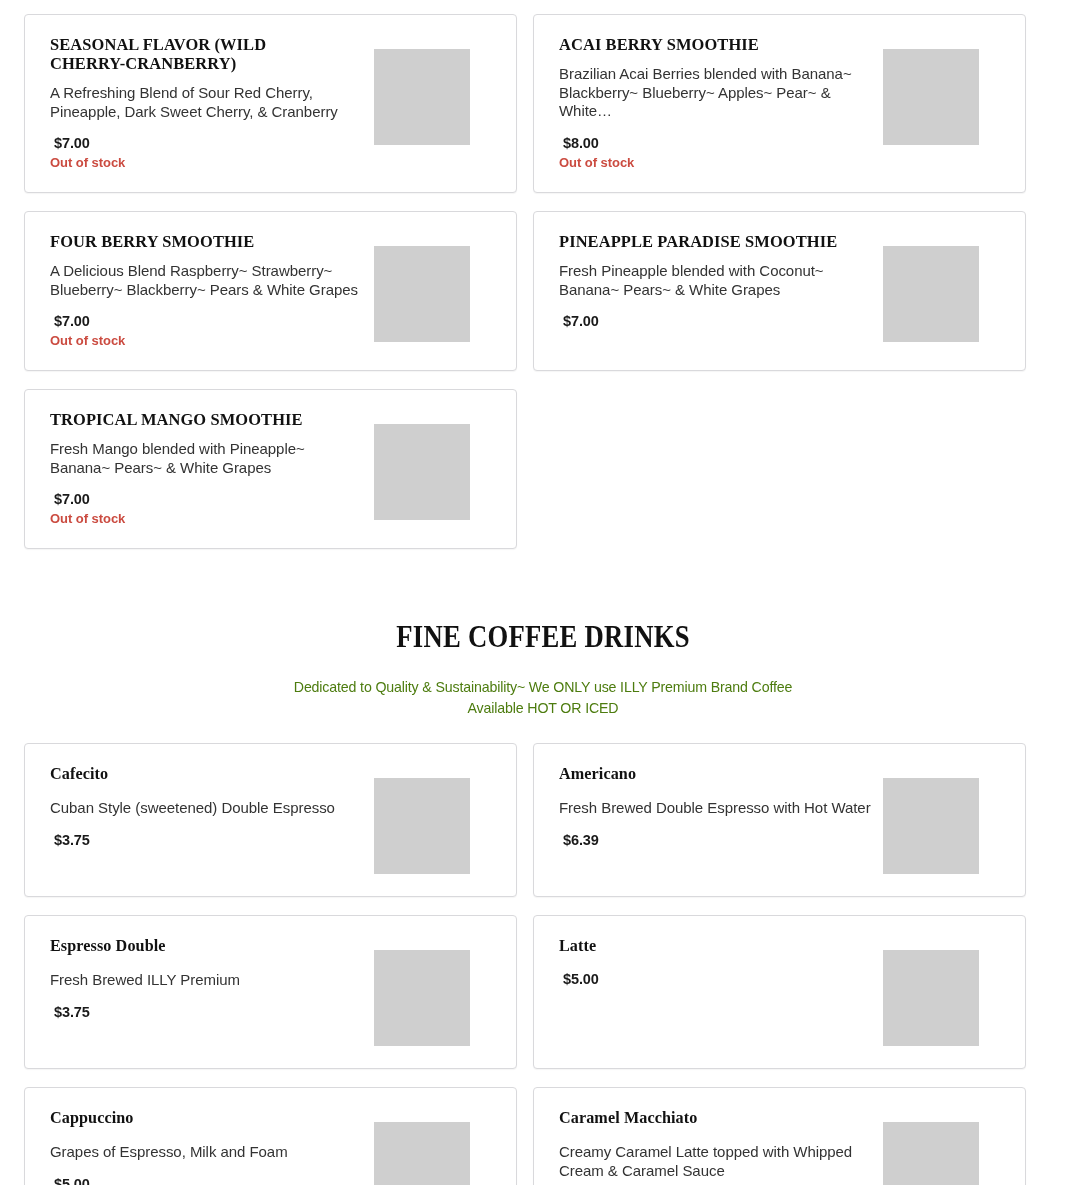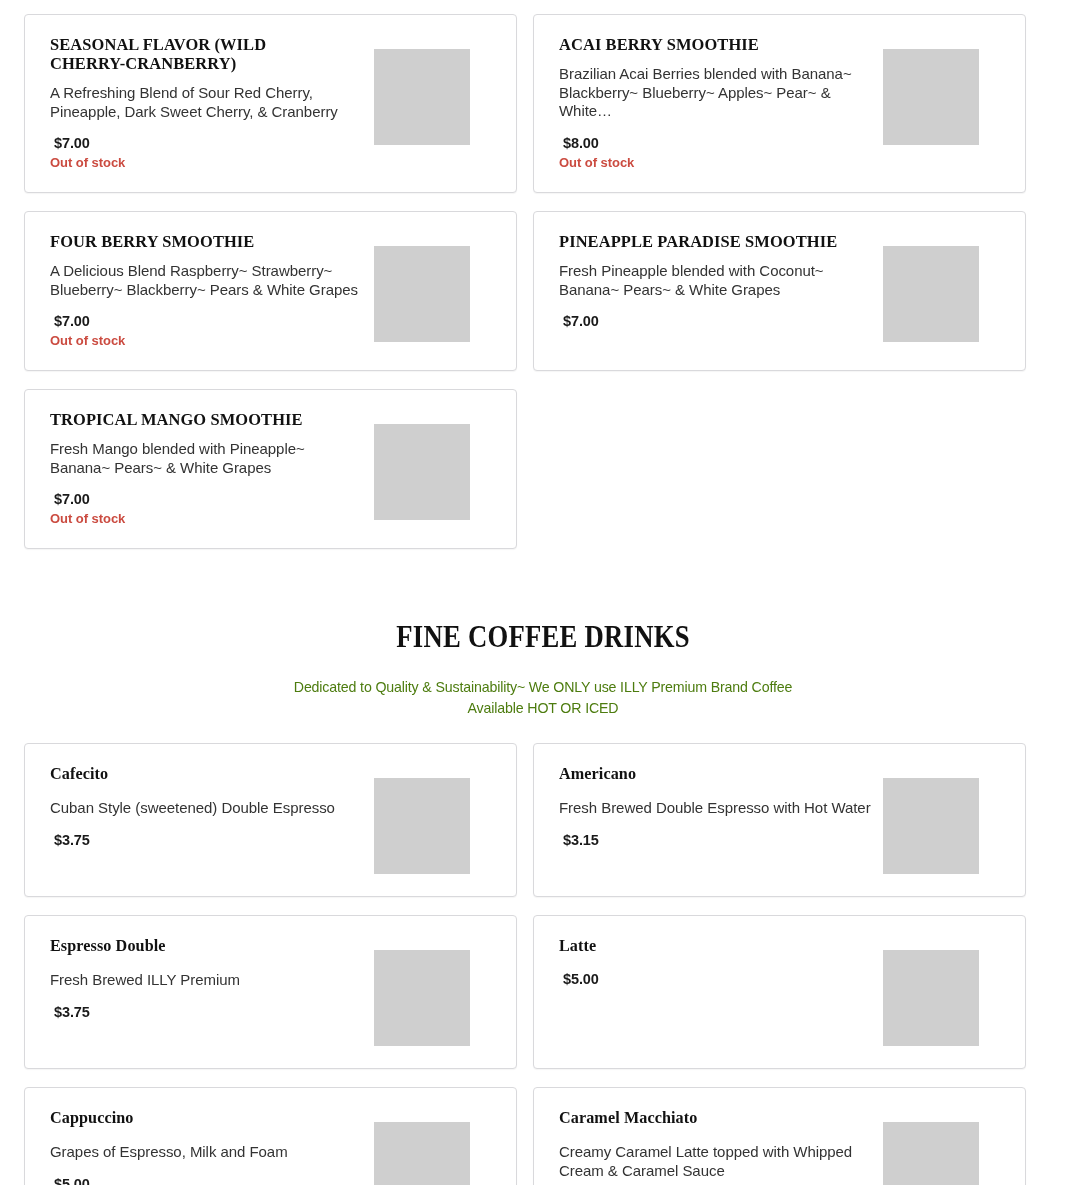--- a/index.html
+++ b/index.html
@@ -211,21 +211,21 @@
             <h3 class="card-title">Cafecito</h3>
             <p class="card-desc">Cuban Style (sweetened) Double Espresso</p>
             <p class="card-price">$3.75</p>
           </div>
           <div class="card-thumb"></div>
         </div>
         <div class="card">
           <div class="card-body">
             <h3 class="card-title">Americano</h3>
             <p class="card-desc">Fresh Brewed Double Espresso with Hot Water</p>
-            <p class="card-price">$3.15</p>
+            <p class="card-price">$6.39</p>
           </div>
           <div class="card-thumb"></div>
         </div>
         <div class="card">
           <div class="card-body">
             <h3 class="card-title">Espresso Double</h3>
             <p class="card-desc">Fresh Brewed ILLY Premium</p>
             <p class="card-price">$3.75</p>
           </div>
           <div class="card-thumb"></div>

